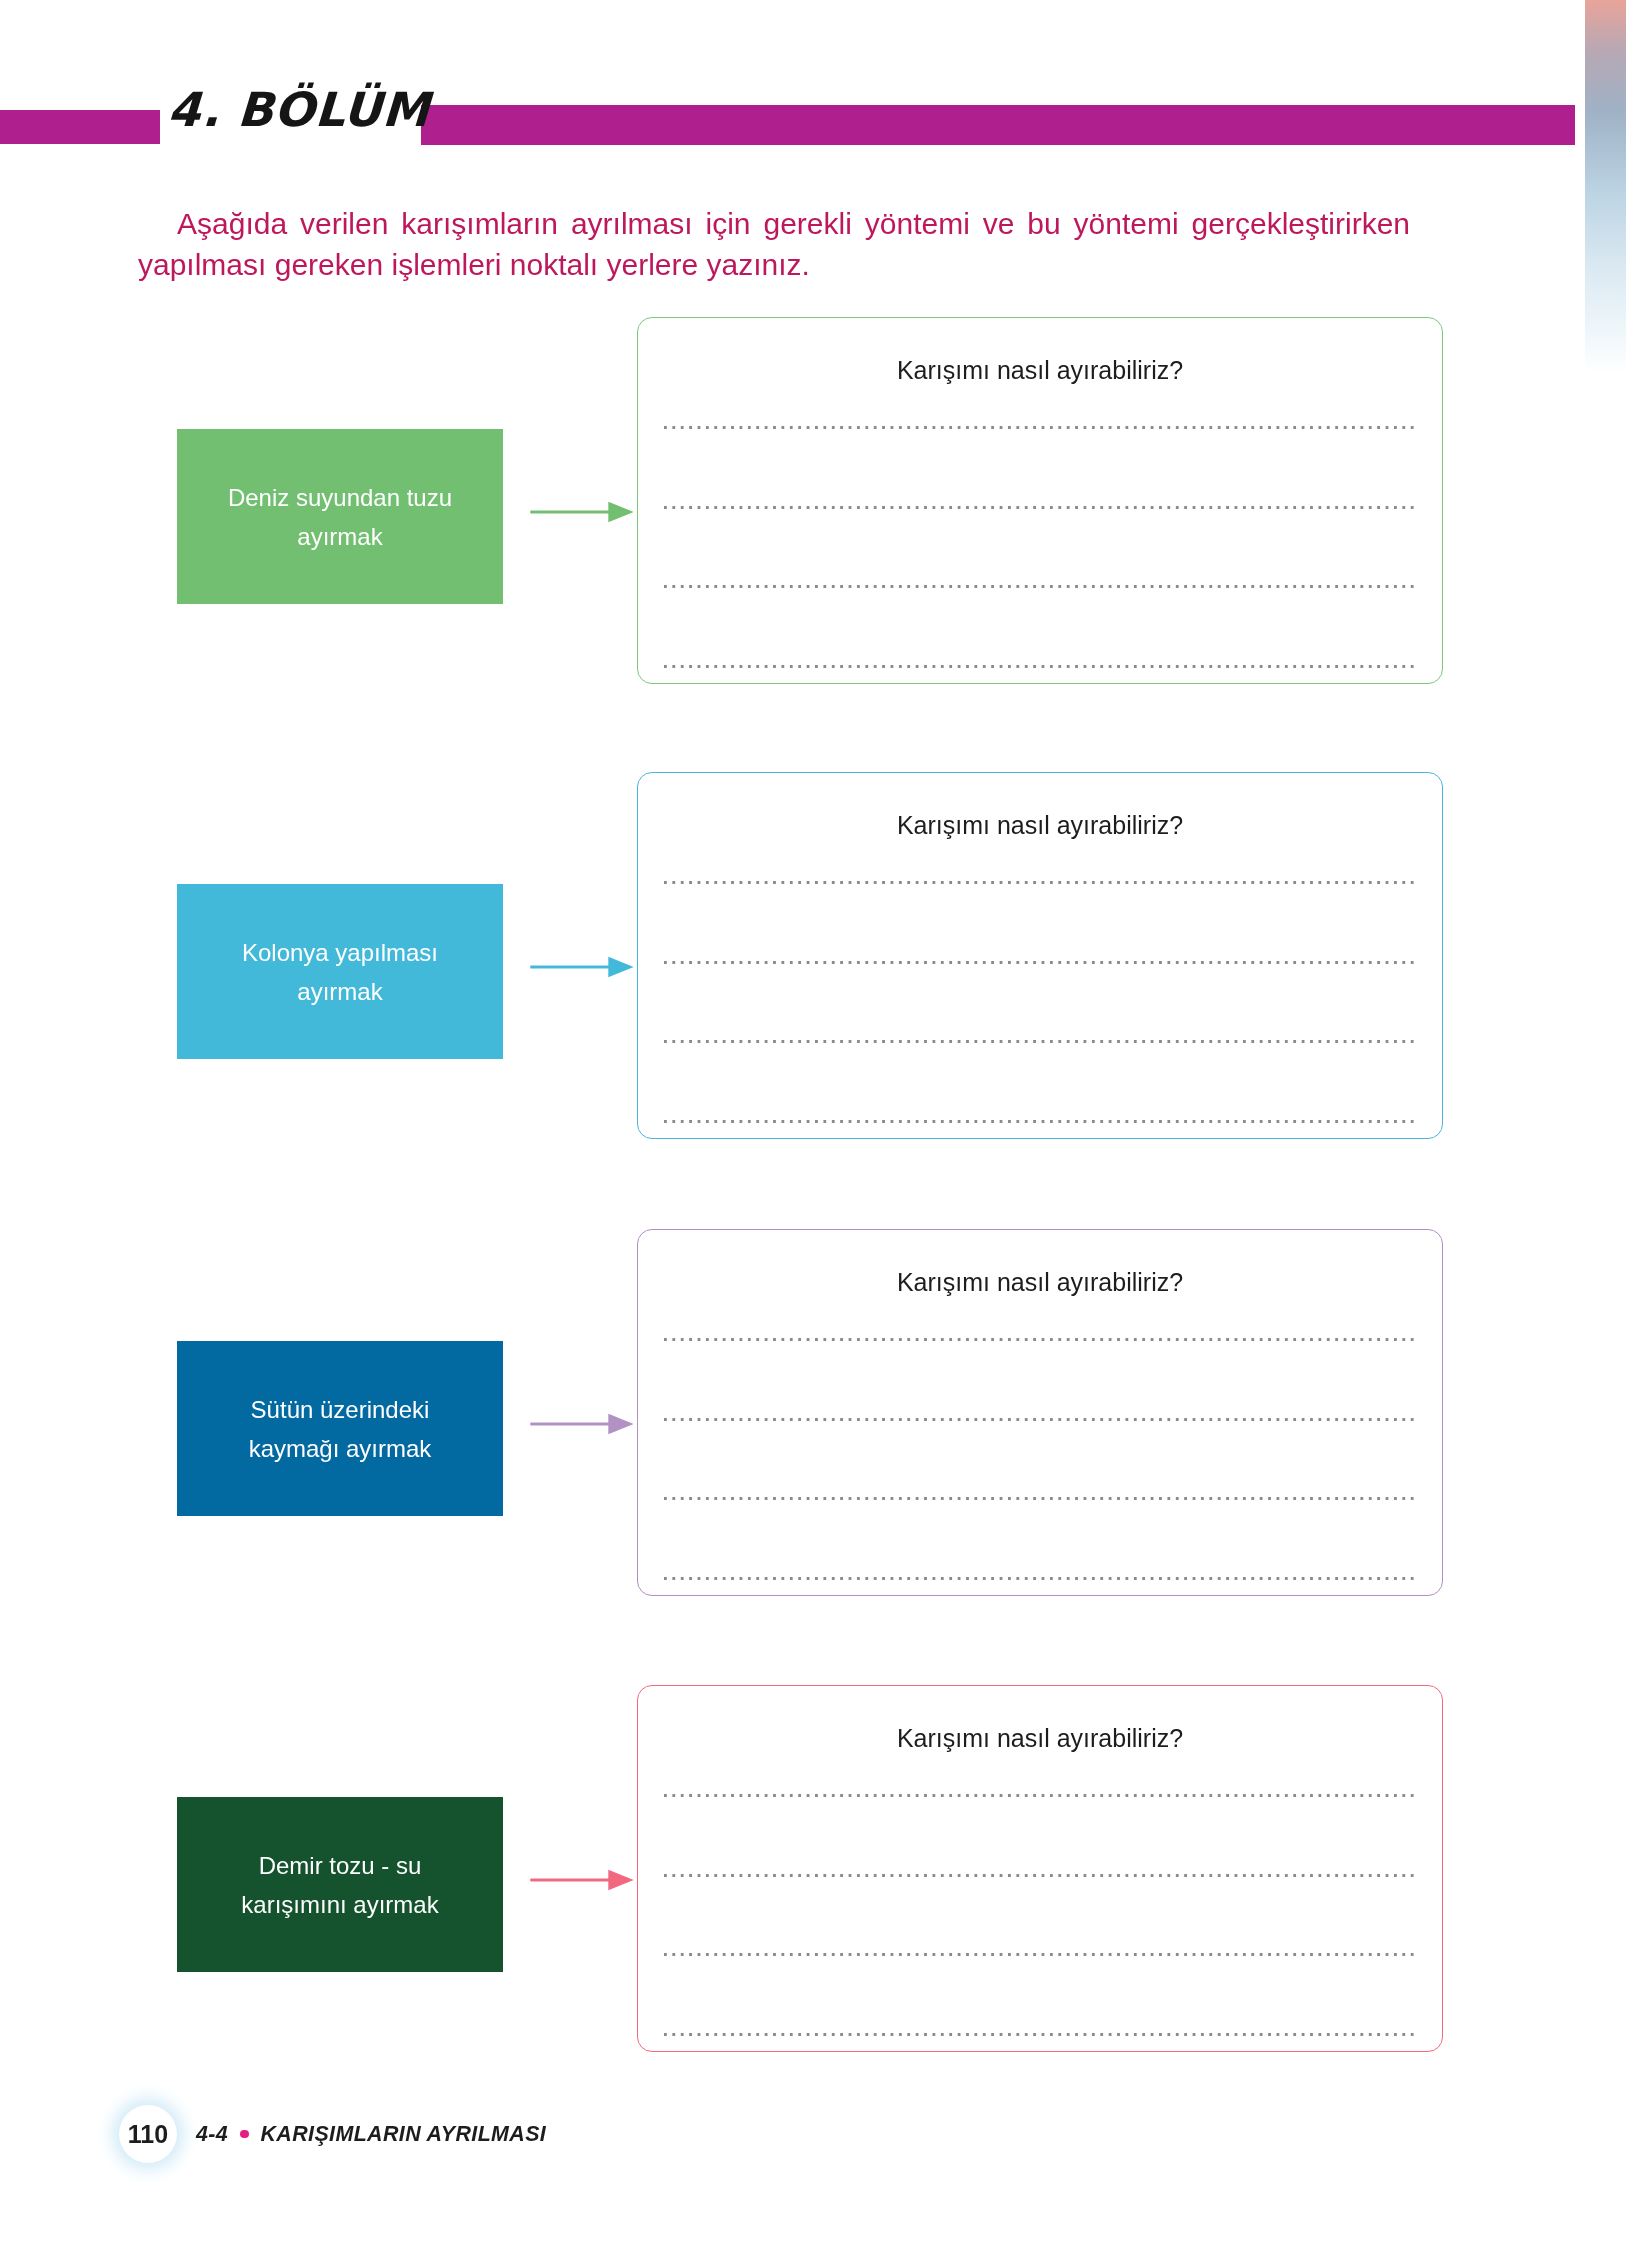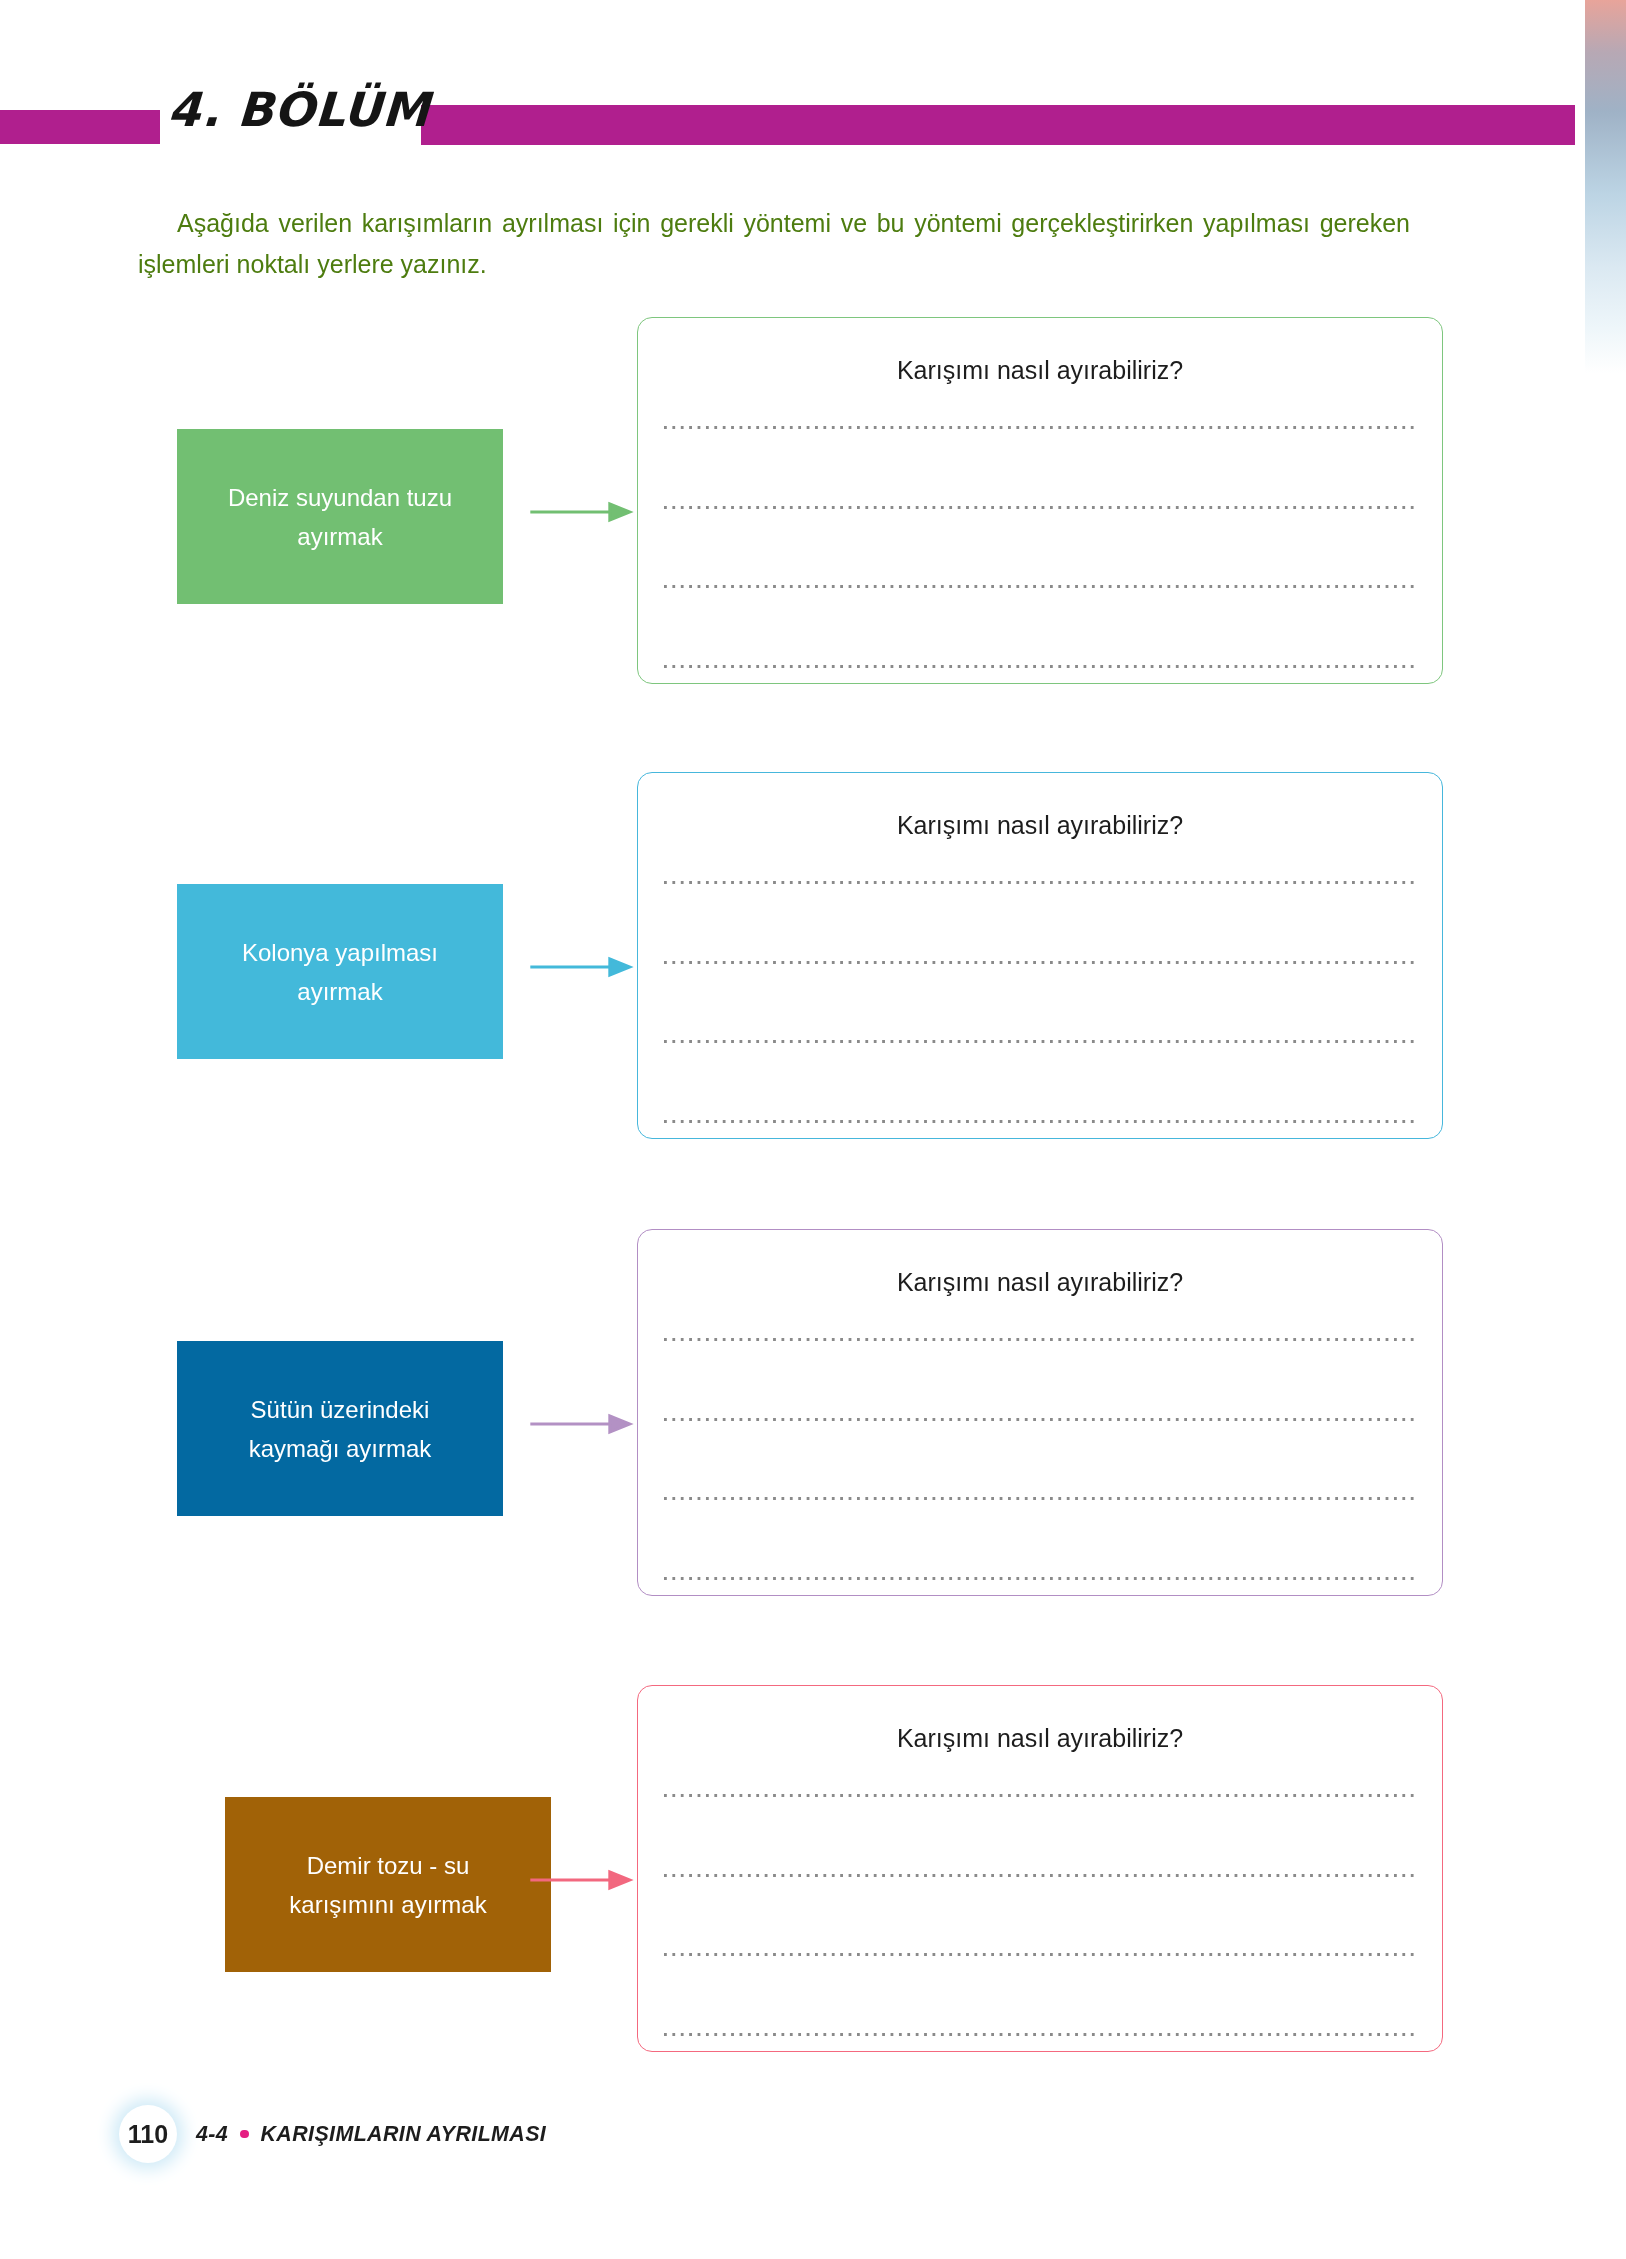--- a/index.html
+++ b/index.html
@@ -72,23 +72,23 @@
     background: #ffffff;
     text-align: center;
   }
 
   
   .instructions {
     position: absolute;
     top: 203px;
     left: 138px;
     width: 1272px;
-    font-size: 25px;
+    font-size: 30px;
     line-height: 41px;
-    color: #4d7c0f;
+    color: #be185d;
     text-align: justify;
     text-indent: 39px;
   }
 
   
   .row {
     position: absolute;
     left: 0;
     width: 1575px;
     height: 373px;
@@ -211,21 +211,21 @@
     background-position: left center;
   }
 
   
   .c-green  .ticket     { background: #72bf72; }
   .c-green  .answer-box { border-color: #7ec67e; }
   .c-blue   .ticket     { background: #43b9da; }
   .c-blue   .answer-box { border-color: #46b7dc; }
   .c-purple .ticket     { background: #0369a1; }
   .c-purple .answer-box { border-color: #b28ec4; }
-  .c-pink   .ticket     { background: #a16207; margin-left: 48px; }
+  .c-pink   .ticket     { background: #14532d; }
   .c-pink   .answer-box { border-color: #f4697f; }
 
   
   .footer {
     position: absolute;
     left: 119px;
     top: 2105px;
     display: flex;
     align-items: center;
     gap: 19px;

